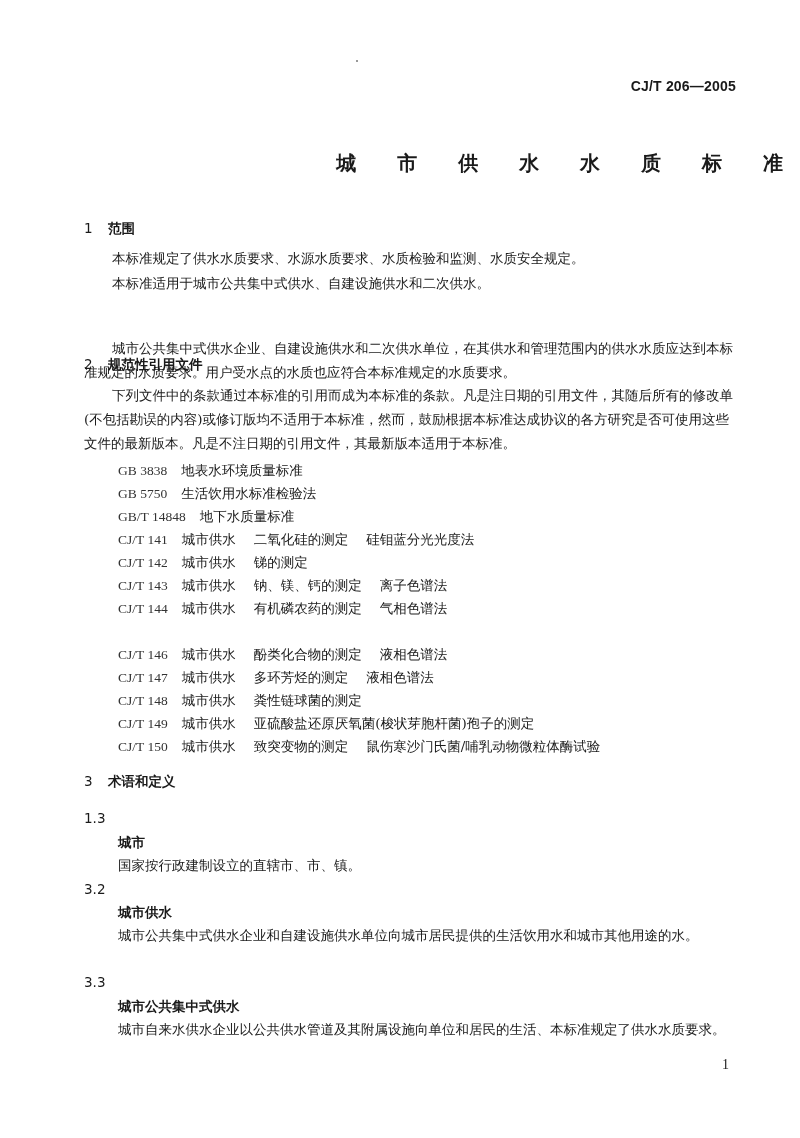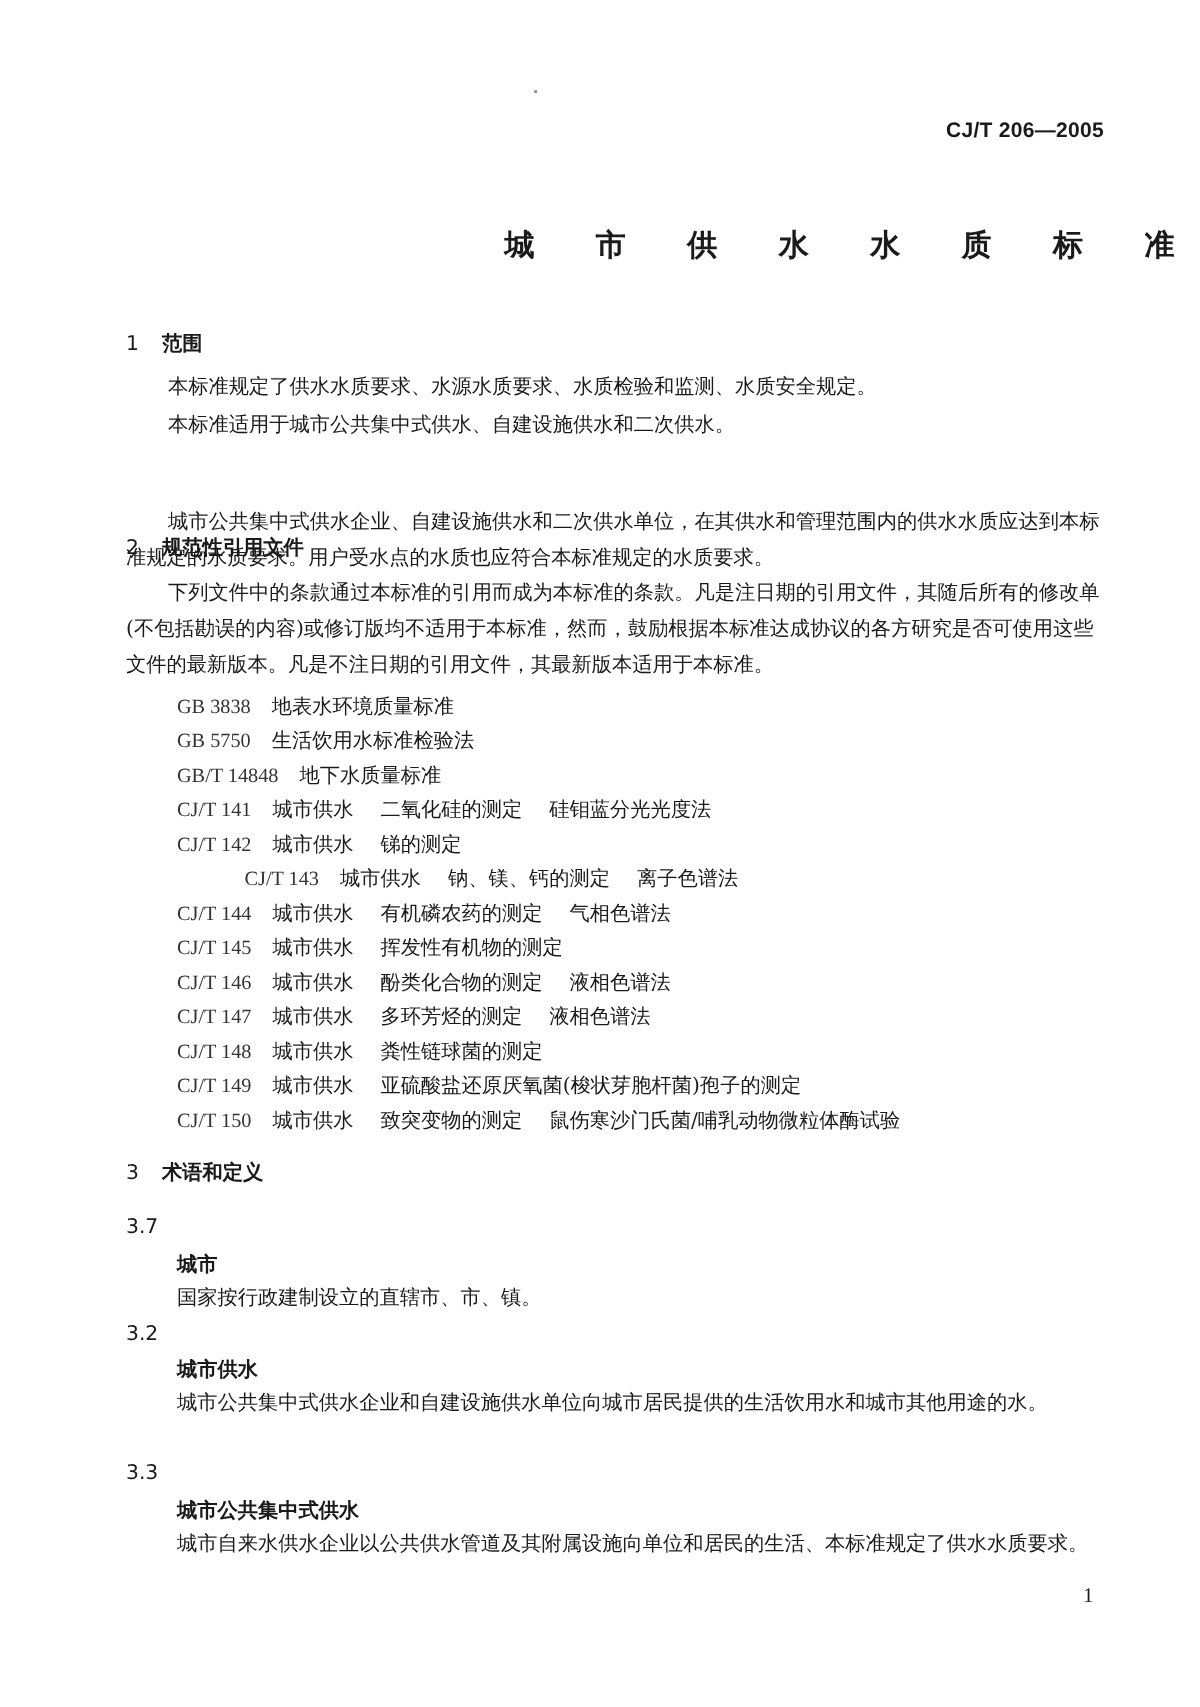--- a/index.html
+++ b/index.html
@@ -53,28 +53,25 @@
   </div>
   <div class="ref" style="top:508px;text-decoration:underline;">
     <span class="code">GB/T 14848</span><span class="c1">地下水质量标准</span>
   </div>
   <div class="ref" style="top:531px;">
     <span class="code">CJ/T 141</span><span class="c1">城市供水</span><span class="c2">二氧化硅的测定</span><span class="c3">硅钼蓝分光光度法</span>
   </div>
   <div class="ref" style="top:554px;">
     <span class="code">CJ/T 142</span><span class="c1">城市供水</span><span class="c2">锑的测定</span>
   </div>
-  <div class="ref" style="top:577px;margin-left:45px;">
+  <div class="ref" style="top:577px;">
     <span class="code">CJ/T 143</span><span class="c1">城市供水</span><span class="c2">钠、镁、钙的测定</span><span class="c3">离子色谱法</span>
   </div>
   <div class="ref" style="top:600px;">
     <span class="code">CJ/T 144</span><span class="c1">城市供水</span><span class="c2">有机磷农药的测定</span><span class="c3">气相色谱法</span>
-  </div>
-  <div class="ref" style="top:623px;">
-    <span class="code">CJ/T 145</span><span class="c1">城市供水</span><span class="c2">挥发性有机物的测定</span>
   </div>
   <div class="ref" style="top:646px;">
     <span class="code">CJ/T 146</span><span class="c1">城市供水</span><span class="c2">酚类化合物的测定</span><span class="c3">液相色谱法</span>
   </div>
   <div class="ref" style="top:669px;">
     <span class="code">CJ/T 147</span><span class="c1">城市供水</span><span class="c2">多环芳烃的测定</span><span class="c3">液相色谱法</span>
   </div>
   <div class="ref" style="top:692px;">
     <span class="code">CJ/T 148</span><span class="c1">城市供水</span><span class="c2">粪性链球菌的测定</span>
   </div>
@@ -82,21 +79,21 @@
     <span class="code">CJ/T 149</span><span class="c1">城市供水</span><span class="c2">亚硫酸盐还原厌氧菌(梭状芽胞杆菌)孢子的测定</span>
   </div>
   <div class="ref" style="top:738px;">
     <span class="code">CJ/T 150</span><span class="c1">城市供水</span><span class="c2">致突变物的测定</span><span class="c3">鼠伤寒沙门氏菌/哺乳动物微粒体酶试验</span>
   </div>
 
   <div class="sec-head" style="top:773px;">
     <span class="num">3</span><span>术语和定义</span>
   </div>
 
-  <div class="clause-num" style="top:810px;">3.7</div>
+  <div class="clause-num" style="top:810px;">1.3</div>
   <div class="term" style="top:834px;">城市</div>
   <div class="para" style="top:853px; left:118px; width:618px;">国家按行政建制设立的直辖市、市、镇。</div>
 
   <div class="clause-num" style="top:881px;">3.2</div>
   <div class="term" style="top:904px;">城市供水</div>
   <div class="para indent" style="top:923px; text-indent:34px;">城市公共集中式供水企业和自建设施供水单位向城市居民提供的生活饮用水和城市其他用途的水。</div>
 
   <div class="clause-num" style="top:974px;">3.3</div>
   <div class="term" style="top:998px;">城市公共集中式供水</div>
   <div class="para indent" style="top:1017px; text-indent:34px;">城市自来水供水企业以公共供水管道及其附属设施向单位和居民的生活、本标准规定了供水水质要求。</div>

